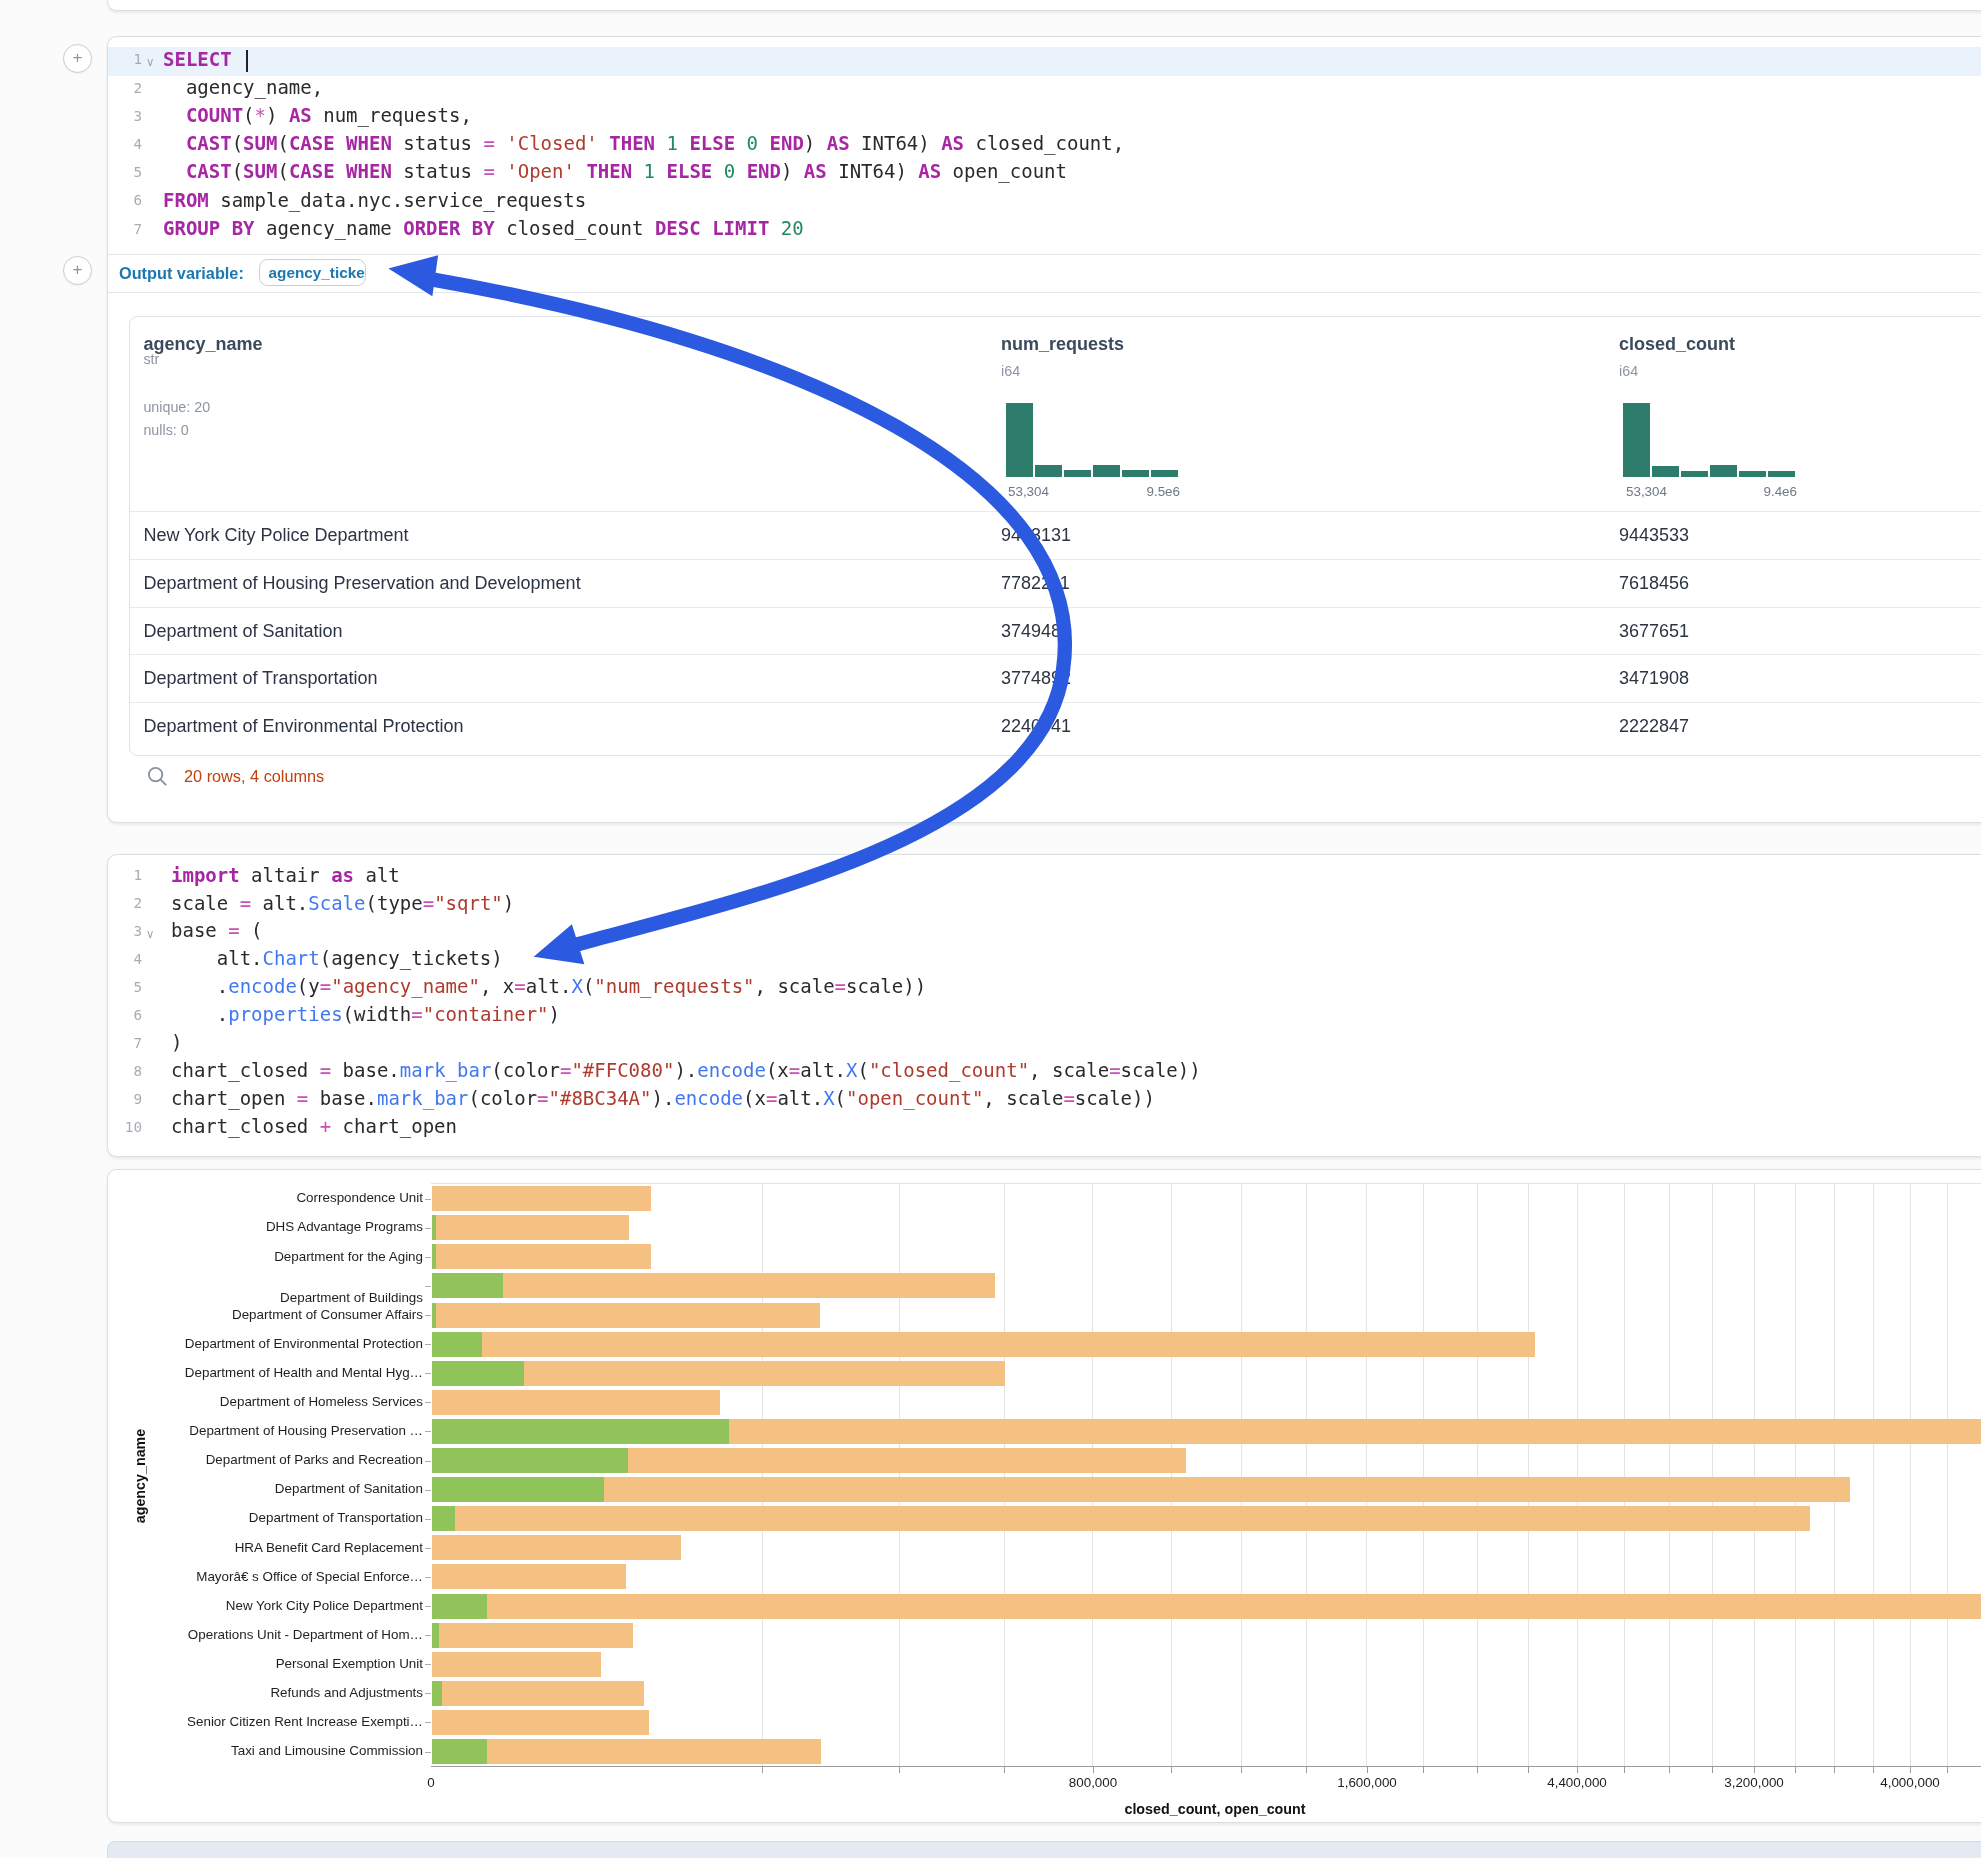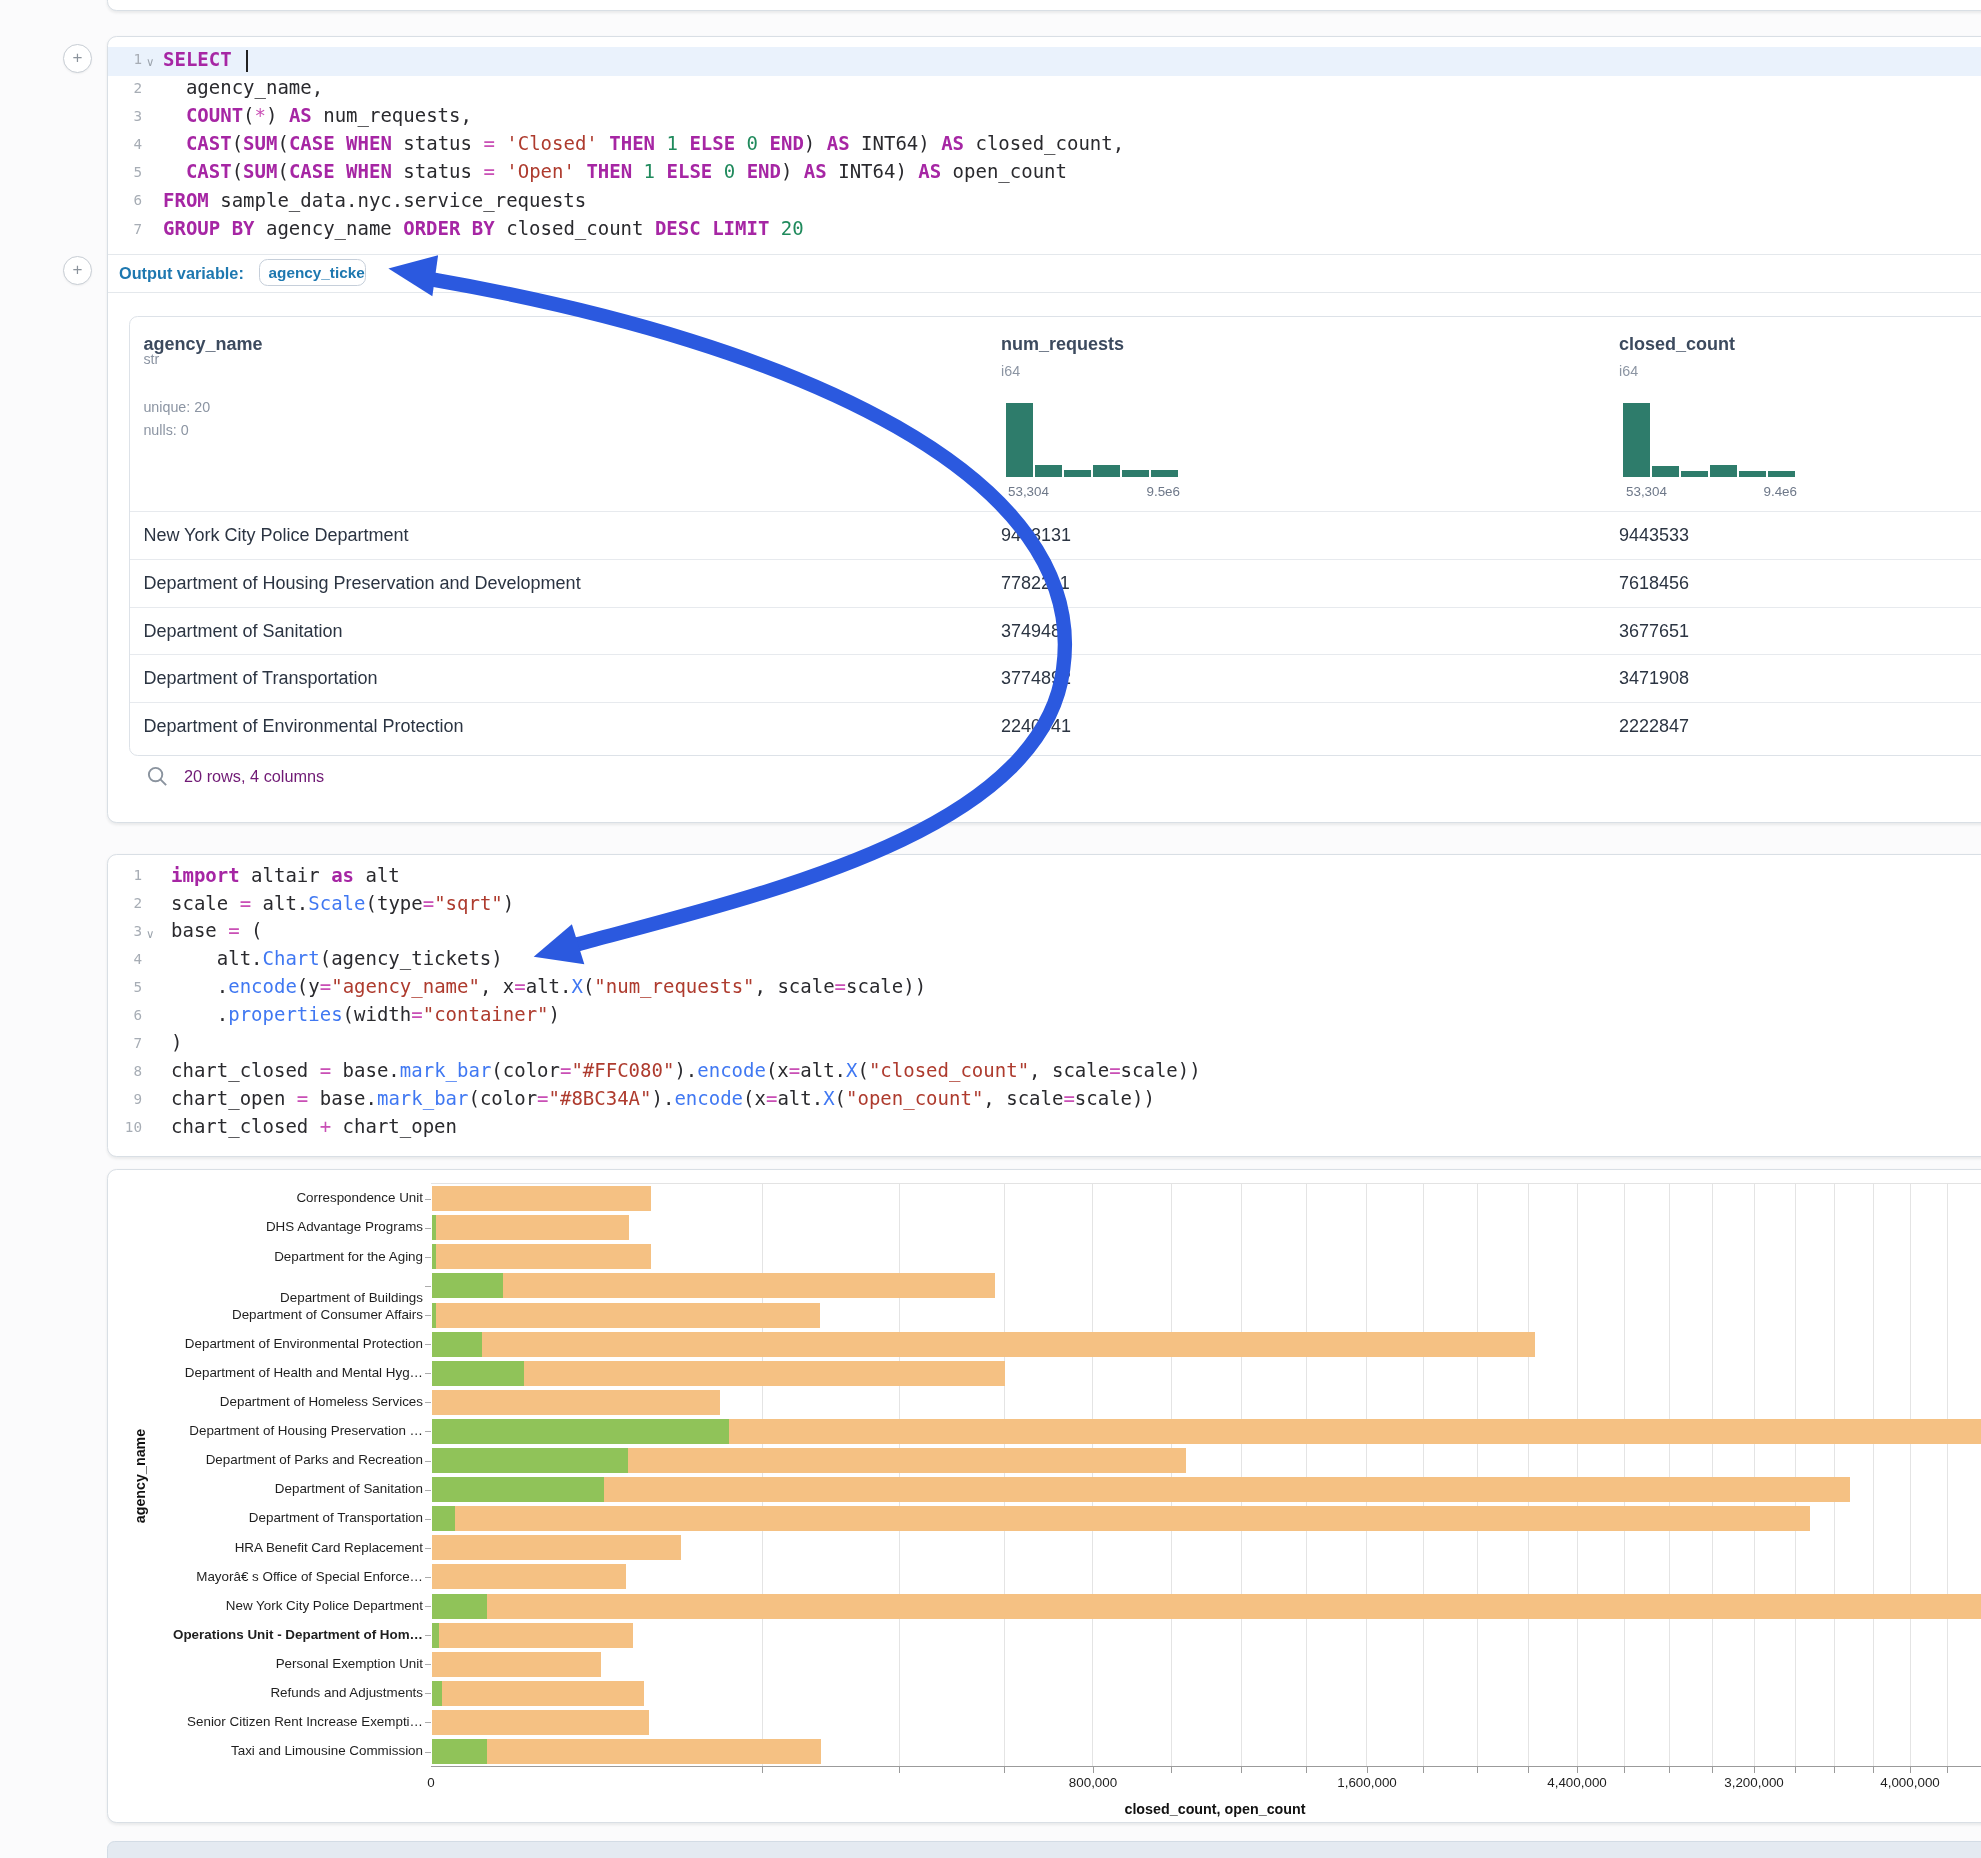--- a/index.html
+++ b/index.html
@@ -35,21 +35,21 @@
   #table-card{position:absolute;left:21px;top:279px;width:1874px;height:438px;
               border:1px solid #DDE2E8;border-radius:8.6px;background:#fff;overflow:hidden;}
   .col-header{position:absolute;color:#3C4A5E;font-weight:bold;font-size:18px;}
   .col-type{position:absolute;color:#8C95A3;font-size:14.3px;}
   .col-meta{position:absolute;color:#8C95A3;font-size:14.3px;}
   .hist{position:absolute;width:174px;height:74px;}
   .hist div{position:absolute;bottom:0;background:#2E7C6B;}
   .hist-lab{position:absolute;color:#6E7889;font-size:13.4px;}
   .trow{position:absolute;left:0;right:0;height:48px;border-top:1px solid #E7EAEE;}
   .trow span{position:absolute;top:0;line-height:47px;font-size:18px;color:#2B3442;white-space:nowrap;}
-  .tfooter{position:absolute;color:#701a75;font-size:16.3px;}
+  .tfooter{position:absolute;color:#c2410c;font-size:16.3px;}
   
   #plot{position:absolute;left:323px;top:13.4px;width:1568px;height:582px;
         border-top:1px solid #E3E3E3;border-bottom:1.9px solid #9B9B9B;}
   .gridline{position:absolute;top:0;bottom:0;width:1px;background:#E4E4E4;}
   .bar{position:absolute;height:25px;}
   .ytick{position:absolute;width:5.7px;height:1px;background:#ABABAB;left:-5.7px;}
   .ylab{position:absolute;width:315px;text-align:right;font-size:13.4px;color:#1F1F1F;
         white-space:nowrap;left:0;}
   .xtick{position:absolute;width:1px;height:5.7px;background:#9B9B9B;}
   .xlab{position:absolute;transform:translateX(-50%);font-size:13.4px;color:#1F1F1F;white-space:nowrap;}
@@ -274,21 +274,21 @@
         <div class="ylab" style="top: 166px;">Department of Environmental Protection</div>
         <div class="ylab" style="top: 195px;">Department of Health and Mental Hyg…</div>
         <div class="ylab" style="top: 224px;">Department of Homeless Services</div>
         <div class="ylab" style="top: 253px;">Department of Housing Preservation …</div>
         <div class="ylab" style="top: 282px;">Department of Parks and Recreation</div>
         <div class="ylab" style="top: 311px;">Department of Sanitation</div>
         <div class="ylab" style="top: 340px;">Department of Transportation</div>
         <div class="ylab" style="top: 370px;">HRA Benefit Card Replacement</div>
         <div class="ylab" style="top: 399px;">Mayorâ€ s Office of Special Enforce…</div>
         <div class="ylab" style="top: 428px;">New York City Police Department</div>
-        <div class="ylab" style="top: 457px; font-weight: bold;">Operations Unit - Department of Hom…</div>
+        <div class="ylab" style="top: 457px;">Operations Unit - Department of Hom…</div>
         <div class="ylab" style="top: 486px;">Personal Exemption Unit</div>
         <div class="ylab" style="top: 515px;">Refunds and Adjustments</div>
         <div class="ylab" style="top: 544px;">Senior Citizen Rent Increase Exempti…</div>
         <div class="ylab" style="top: 573px;">Taxi and Limousine Commission</div>
       </div>
     <div id="xaxis">
         <div class="xtick" style="left: 654px; top: 597px;"></div>
         <div class="xtick" style="left: 791px; top: 597px;"></div>
         <div class="xtick" style="left: 896px; top: 597px;"></div>
         <div class="xtick" style="left: 985px; top: 597px;"></div>

